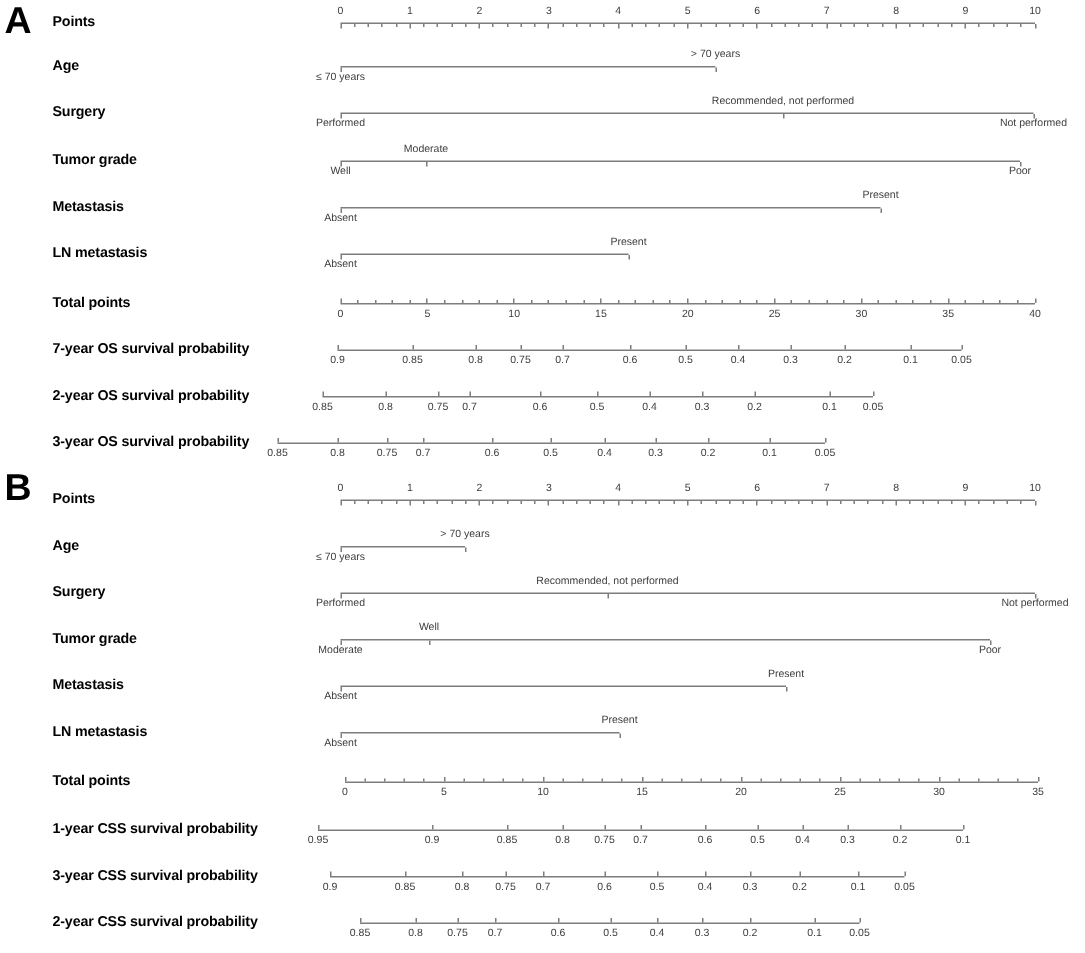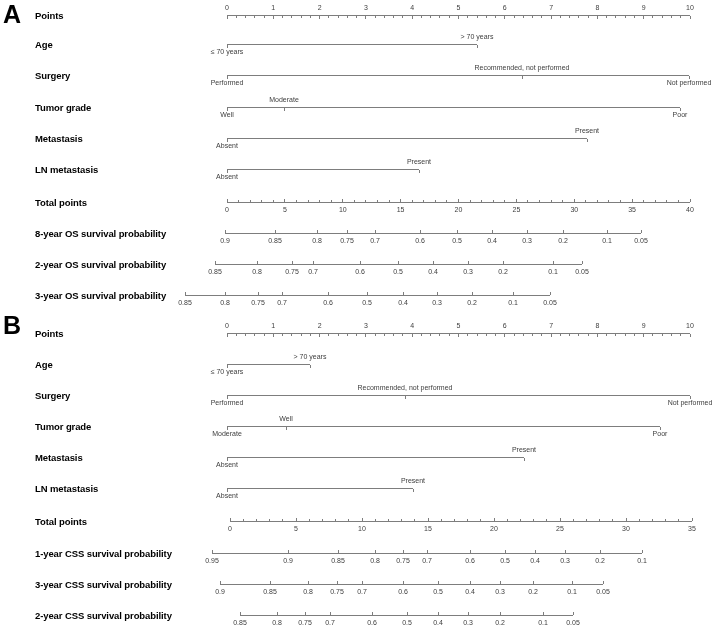--- a/index.html
+++ b/index.html
@@ -170,21 +170,21 @@
     <div class="tick" style="left: 550.64px; top: 200px; height: 2px;"></div>
     <div class="tick" style="left: 562.22px; top: 200px; height: 2px;"></div>
     <div class="tick" style="left: 585.36px; top: 200px; height: 2px;"></div>
     <div class="tick" style="left: 596.92px; top: 200px; height: 2px;"></div>
     <div class="tick" style="left: 608.48px; top: 200px; height: 2px;"></div>
     <div class="tick" style="left: 620.04px; top: 200px; height: 2px;"></div>
     <div class="tick" style="left: 643.18px; top: 200px; height: 2px;"></div>
     <div class="tick" style="left: 654.76px; top: 200px; height: 2px;"></div>
     <div class="tick" style="left: 666.34px; top: 200px; height: 2px;"></div>
     <div class="tick" style="left: 677.92px; top: 200px; height: 2px;"></div>
-    <div class="row-label" style="top: 233px;">8-year OS survival probability</div>
+    <div class="row-label" style="top: 233px;">7-year OS survival probability</div>
     <div class="axis-line" style="left: 225px; top: 233px; width: 416px;"></div>
     <div class="tick" style="left: 224.5px; top: 230px; height: 3px;"></div>
     <div class="tick-label" style="left: 225px; top: 237px;">0.9</div>
     <div class="tick" style="left: 274.5px; top: 230px; height: 3px;"></div>
     <div class="tick-label" style="left: 275px; top: 237px;">0.85</div>
     <div class="tick" style="left: 316.5px; top: 230px; height: 3px;"></div>
     <div class="tick-label" style="left: 317px; top: 237px;">0.8</div>
     <div class="tick" style="left: 346.5px; top: 230px; height: 3px;"></div>
     <div class="tick-label" style="left: 347px; top: 237px;">0.75</div>
     <div class="tick" style="left: 374.5px; top: 230px; height: 3px;"></div>

